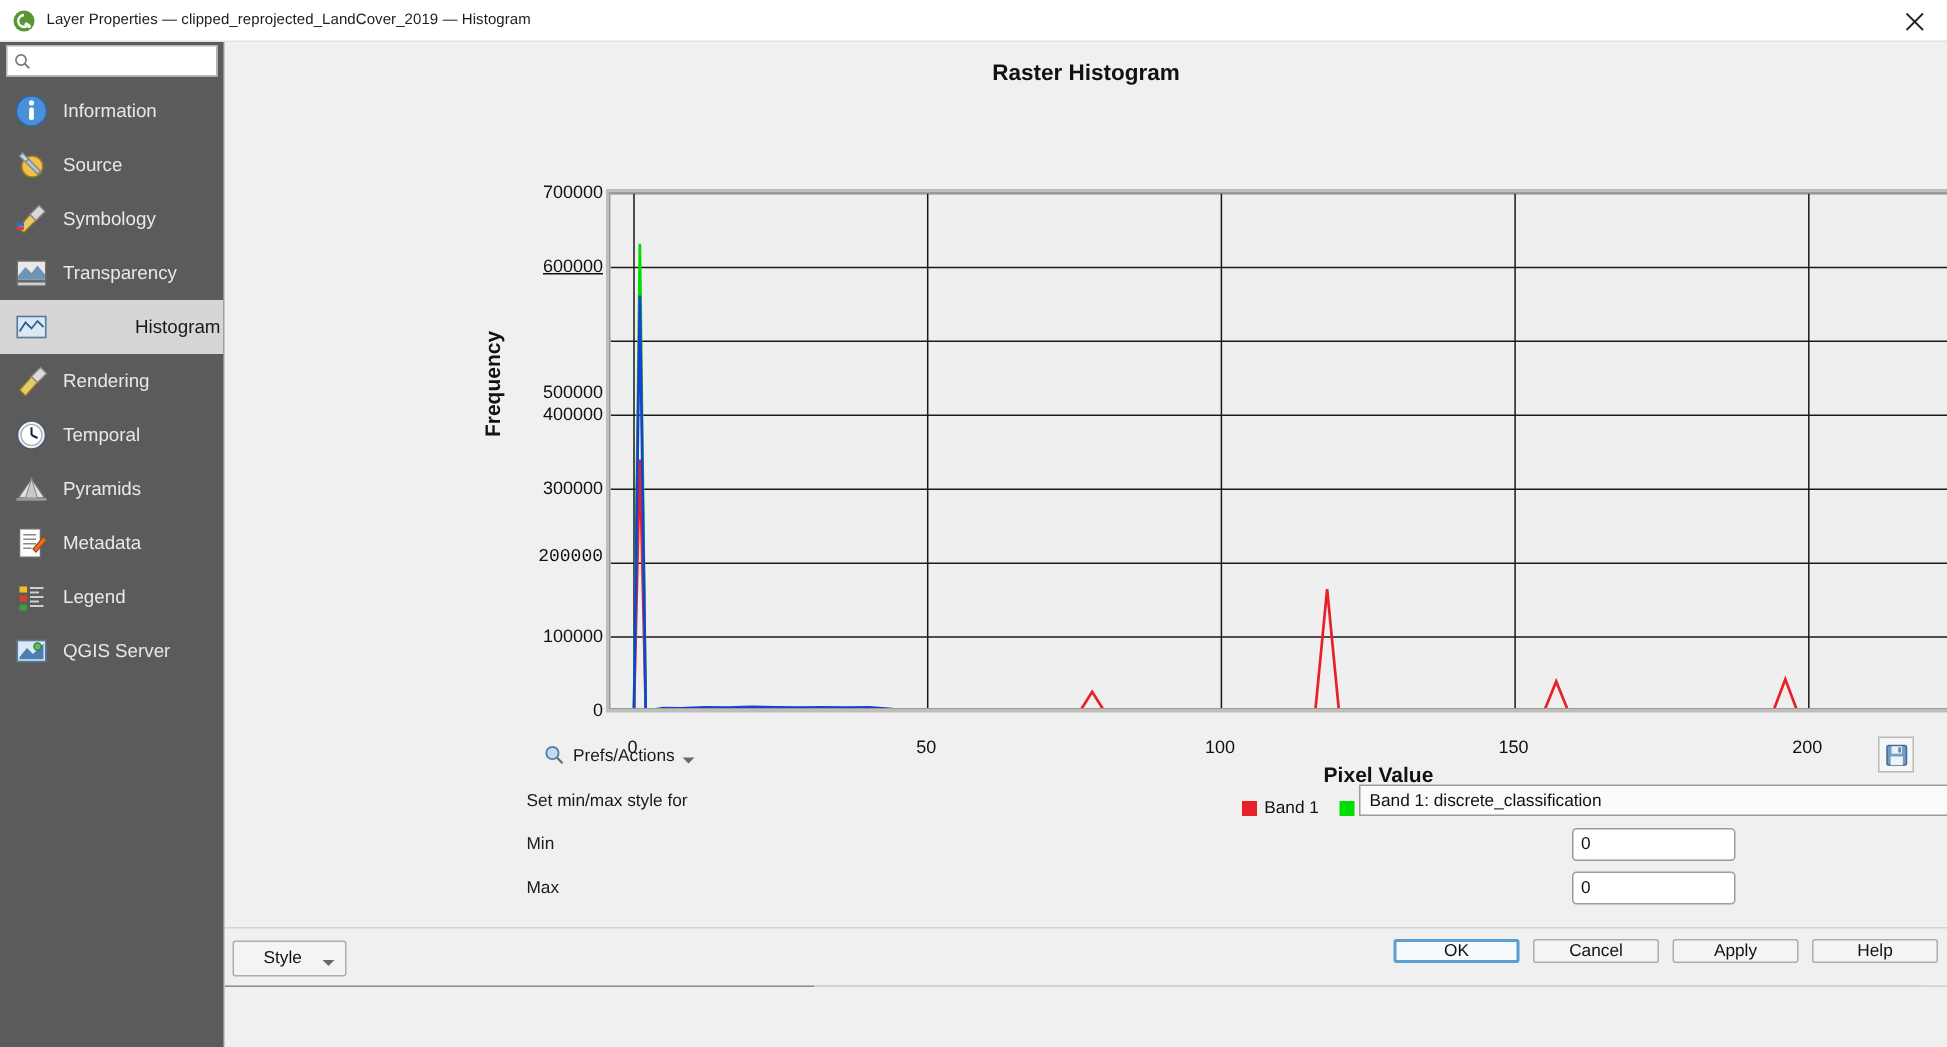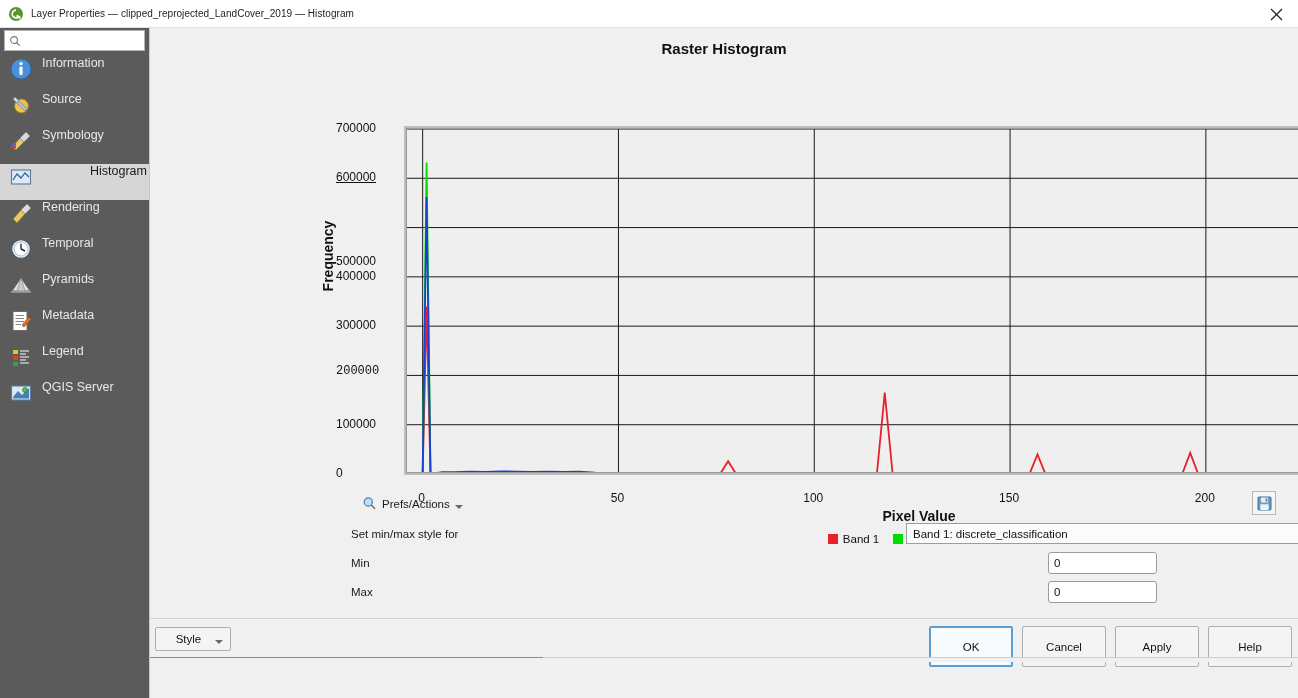--- a/index.html
+++ b/index.html
@@ -65,21 +65,21 @@
   .search-wrap svg { flex: none; }
   .search-input {
     border: none; outline: none; flex: 1;
     font-size: 11px; font-family: "Liberation Sans", sans-serif;
     background: transparent; color: #222; margin-left: 3px;
     min-width: 0;
   }
   .nav-list { flex: 1; overflow: hidden; padding-top: 1px; }
   .nav-item {
     height: 36px;
-    display: flex; 
+    display: flex; align-items: center;
     padding-left: 8px;
     color: #e8e8e8;
     font-size: 12.5px;
     cursor: pointer;
   }
   .nav-item.selected {
     background: #d6d6d6;
     color: #1a1a1a;
     gap: 48px;
   }
@@ -122,21 +122,21 @@
   .ylabel {
     position: absolute;
     left: 178px; top: 228px;
     transform: translate(-50%, -50%) rotate(-90deg);
     font-size: 14px; font-weight: bold; color: #111;
     white-space: nowrap;
   }
   .ytick {
     position: absolute;
     right: 0; width: 66px;
-    text-align: left;
+    text-align: right;
     font-size: 12px; color: #111;
     transform: translateY(-50%);
   }
   .ytick-col {
     position: absolute; left: 180px; top: 0; width: 72px; height: 460px;
   }
   .xlabel {
     position: absolute; left: 256px; width: 1026px;
     top: 480px; text-align: center;
     font-size: 14px; font-weight: bold; color: #111;
@@ -235,21 +235,21 @@
     font-size: 11.5px; color: #111;
     cursor: pointer;
   }
   .style-btn span.lbl { flex: 1; text-align: center; padding-left: 6px;}
   .style-btn .caret-small { margin: 6px 7px 0 0; }
   .footer-btns {
     position: absolute; right: 6px; top: 7px;
     display: flex; gap: 9px;
   }
   .fbtn {
-    width: 84px; height: 41px;
+    width: 84px; height: 16px;
     background: #f4f4f4;
     border: 1px solid #adadad;
     border-radius: 2px;
     font-size: 11.5px; color: #111;
     display: flex; align-items: center; justify-content: center;
     cursor: pointer;
     font-family: "Liberation Sans", sans-serif;
   }
   .fbtn.default {
     border: 2px solid #5a9fd4;
@@ -331,20 +331,30 @@
             <svg width="24" height="24" viewBox="0 0 24 24">
               <path d="M3 18 L11 9 L15 13 L7 21 Z" fill="#e8c96a" stroke="#8e7326" stroke-width="0.9"></path>
               <path d="M11 9 L17 3 L21 7 L15 13 Z" fill="#d8d8d8" stroke="#8a8a8a" stroke-width="0.9"></path>
               <rect x="2" y="17" width="5" height="2.2" fill="#d23b3b"></rect>
               <rect x="2" y="14.5" width="5" height="2.2" fill="#2f6fd0"></rect>
             </svg>
           </span>
           <span>Symbology</span>
         </div>
 
+        <div class="nav-item">
+          <span class="nav-icon">
+            <svg width="24" height="24" viewBox="0 0 24 24">
+              <rect x="2.5" y="4" width="19" height="13" fill="#e9e9e9" stroke="#6d6d6d" stroke-width="1"></rect>
+              <path d="M3 14 L8 8 L12 12 L16 7 L21 13 L21 16.5 L3 16.5 Z" fill="#6f93b5"></path>
+              <rect x="2.5" y="18" width="19" height="2.6" fill="#cfcfcf" stroke="#6d6d6d" stroke-width="0.8"></rect>
+            </svg>
+          </span>
+          <span>Transparency</span>
+        </div>
 
         <div class="nav-item selected">
           <span class="nav-icon">
             <svg width="24" height="24" viewBox="0 0 24 24">
               <rect x="2.5" y="5" width="19" height="14" fill="#dce8f4" stroke="#5a7a9a" stroke-width="1.1"></rect>
               <polyline points="4,15 8,9 12,13 16,8 20,12" fill="none" stroke="#2a5f94" stroke-width="1.2"></polyline>
             </svg>
           </span>
           <span>Histogram</span>
         </div>

